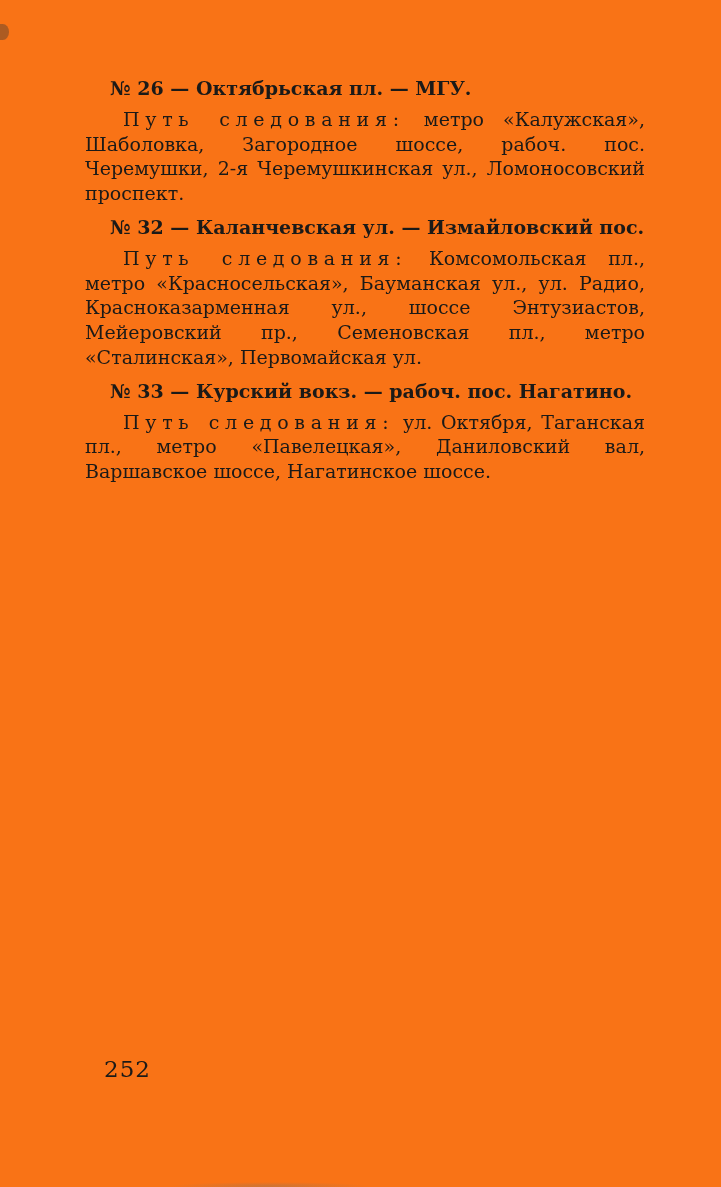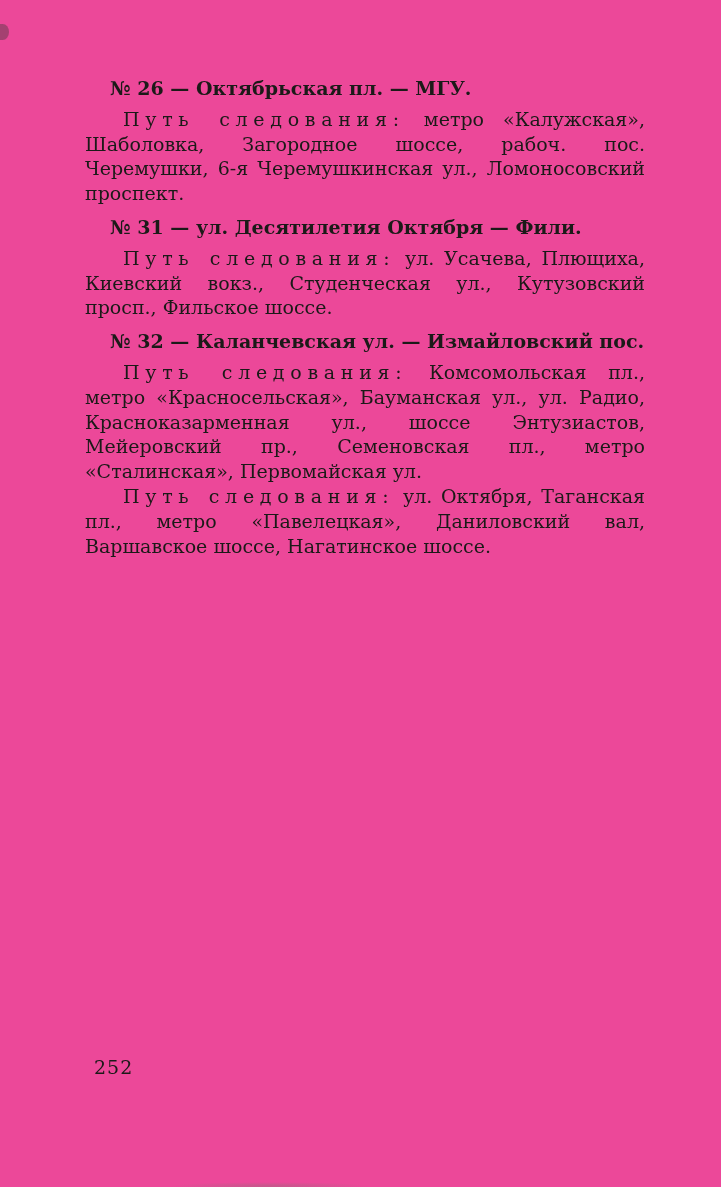--- a/index.html
+++ b/index.html
@@ -4,21 +4,21 @@
 <style>
   html, body {
     margin: 0;
     padding: 0;
     background: #e9e8e5;
   }
   .page {
     position: relative;
     width: 721px;
     height: 1187px;
-    background: #ec4899;
+    background: #f97316;
     overflow: hidden;
     font-family: "DejaVu Serif", "Liberation Serif", serif;
     color: #1b1a18;
   }
   .corner-mark {
     position: absolute;
     left: 0;
     top: 24px;
     width: 9px;
     height: 16px;
@@ -56,55 +56,52 @@
   .route-body {
     margin: 0;
     text-indent: 38px;
   }
   .route-label {
     letter-spacing: 0.30em;
     margin-top: 30px;
   }
   .page-number {
     position: absolute;
-    left: 94px;
+    left: 104px;
     top: 1056px;
-    font-size: 19px;
+    font-size: 23px;
     letter-spacing: 1px;
   }
 </style>
 </head>
 <body>
 
 <div class="page">
   <div class="corner-mark"></div>
   <div class="text-block" id="routes">
   <section class="route">
     <h3 class="route-heading">№ 26 — Октябрьская пл. — МГУ.</h3>
-    <p class="route-body"><span class="route-label">Путь следования:</span> <span>метро «Калужская», Шаболовка, Загородное шоссе, рабоч. пос. Черемушки, 6-я Черемушкинская ул., Ломоносовский проспект.</span></p>
+    <p class="route-body"><span class="route-label">Путь следования:</span> <span>метро «Калужская», Шаболовка, Загородное шоссе, рабоч. пос. Черемушки, 2-я Черемушкинская ул., Ломоносовский проспект.</span></p>
   </section>
 
   <section class="route">
   </section>
 
   <section class="route">
   </section>
 
 
-  <section class="route">
-    <h3 class="route-heading">№ 31 — ул. Десятилетия Октября — Фили.</h3>
-    <p class="route-body"><span class="route-label">Путь следования:</span> <span>ул. Усачева, Плющиха, Киевский вокз., Студенческая ул., Кутузовский просп., Фильское шоссе.</span></p>
-  </section>
 
   <section class="route">
     <h3 class="route-heading">№ 32 — Каланчевская ул. — Измайловский пос.</h3>
     <p class="route-body"><span class="route-label">Путь следования:</span> <span>Комсомольская пл., метро «Красносельская», Бауманская ул., ул. Радио, Красноказарменная ул., шоссе Энтузиастов, Мейеровский пр., Семеновская пл., метро «Сталинская», Первомайская ул.</span></p>
   </section>
 
   <section class="route">
+    <h3 class="route-heading">№ 33 — Курский вокз. — рабоч. пос. Нагатино.</h3>
     <p class="route-body"><span class="route-label">Путь следования:</span> <span>ул. Октября, Таганская пл., метро «Павелецкая», Даниловский вал, Варшавское шоссе, Нагатинское шоссе.</span></p>
   </section>
 
 
 </div>
   <div class="page-number">252</div>
   <div class="edge-smudge"></div>
 </div>
 
 </body></html>

